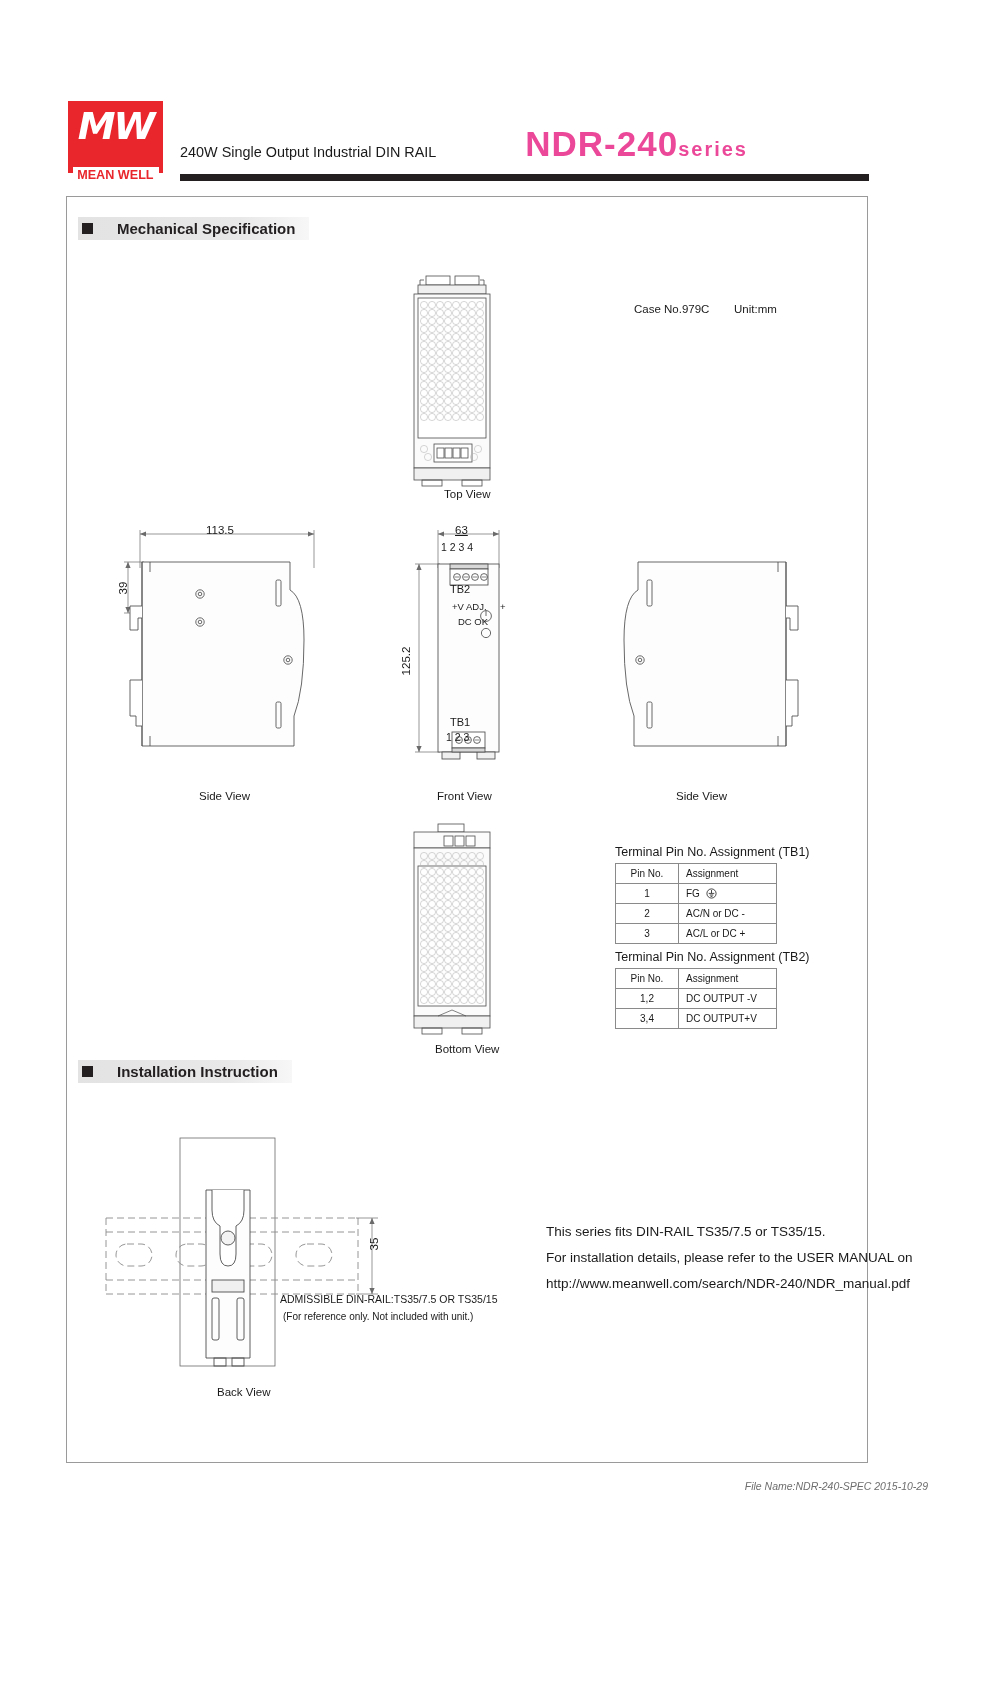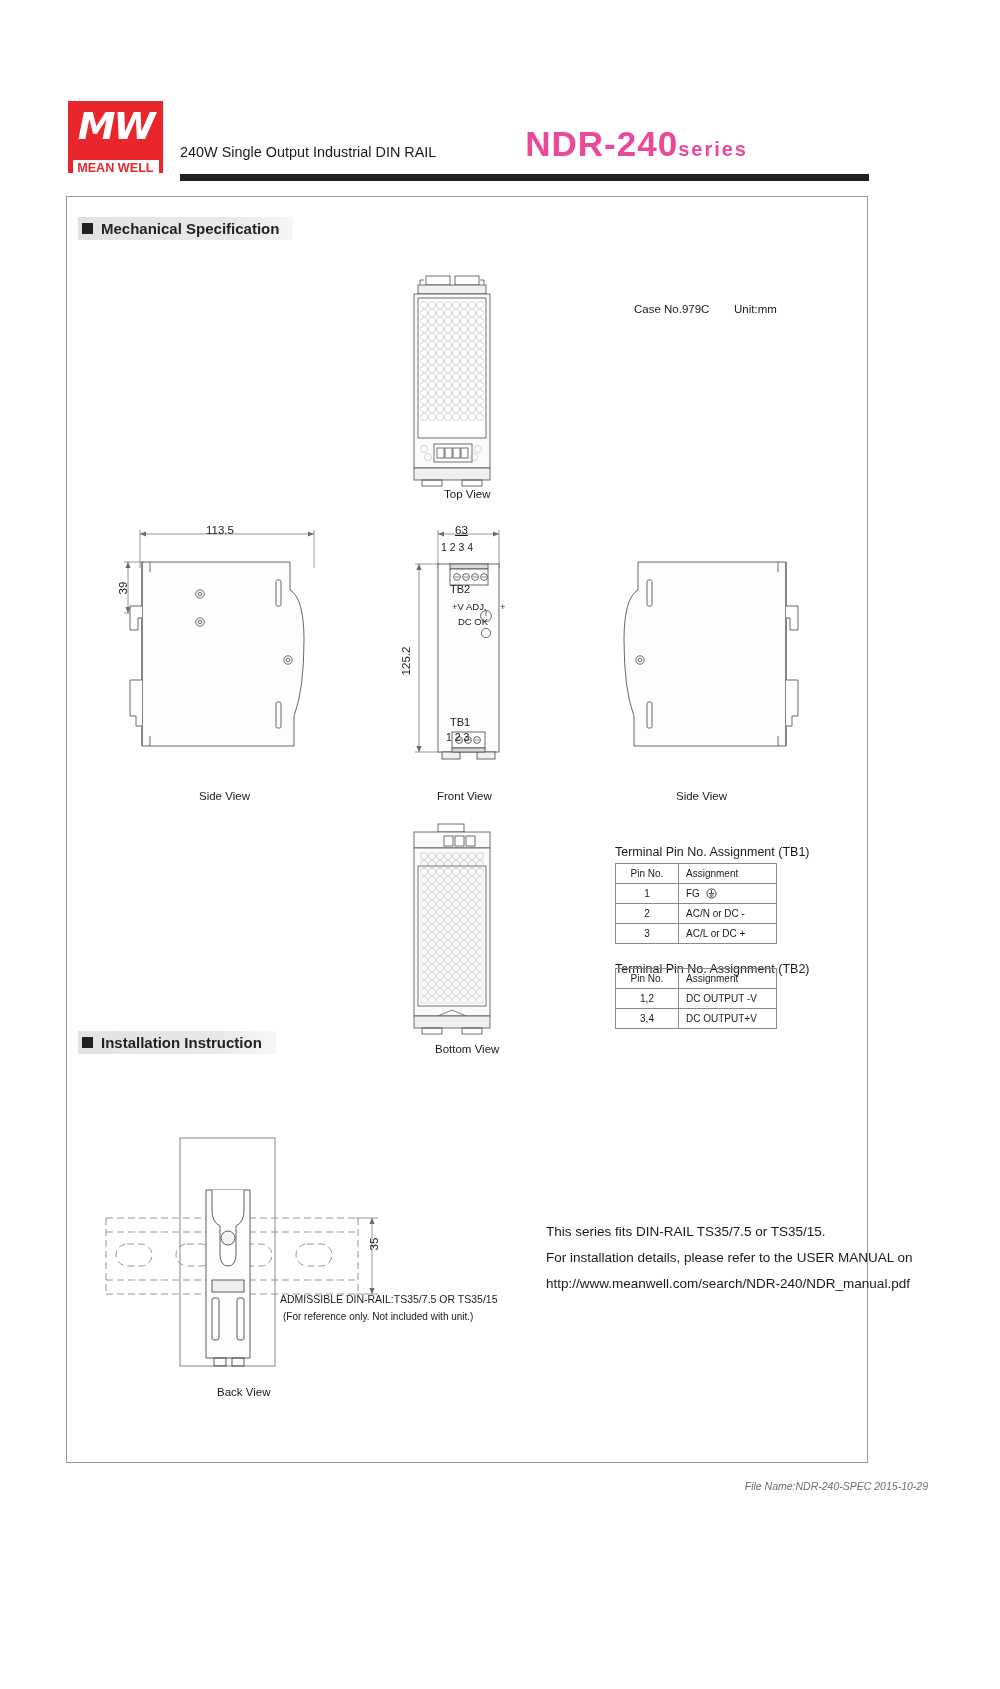--- a/index.html
+++ b/index.html
@@ -39,21 +39,21 @@
     font-style: italic;
     font-size: 38px;
     line-height: 46px;
     letter-spacing: -2px;
     margin-top: 2px;
   }
   .logo-band {
     background: #ffffff;
     width: 86px;
     height: 18px;
-    margin-top: 11px;
+    margin-top: 18px;
     display: flex;
     align-items: center;
     justify-content: center;
   }
   .logo-band span {
     color: #e8262c;
     font-size: 13px;
     font-weight: bold;
     font-family: "Liberation Sans", sans-serif;
     letter-spacing: 0px;
@@ -98,37 +98,37 @@
     width: 802px; height: 1267px;
     border: 1px solid #9a9a9a;
     box-sizing: border-box;
   }
 
   
   .section-head {
     position: absolute;
     display: flex;
     align-items: center;
-    gap: 8px;
+    gap: 24px;
     background: linear-gradient(to right, #e3e3e3 0%, #e8e8e8 70%, #f7f7f7 100%);
     padding: 3px 14px 3px 4px;
   }
   .section-head .bullet {
     width: 11px; height: 11px;
     background: #231f20;
     display: inline-block;
   }
   .section-head .title {
     font-size: 15px;
     font-weight: bold;
     color: #231f20;
     white-space: nowrap;
   }
   #sec-mech { left: 78px; top: 217px; }
-  #sec-inst { left: 78px; top: 1031px; }
+  #sec-inst { left: 78px; top: 1060px; }
 
   
   .txt {
     position: absolute;
     white-space: nowrap;
     font-family: "Liberation Sans", sans-serif;
     color: #1a1a1a;
   }
   .view-label { font-size: 11.5px; }
   .dim-label  { font-size: 11.5px; }
@@ -468,21 +468,21 @@
       <td class="c1">2</td>
       <td class="c2">AC/N or DC -</td>
     </tr>
     <tr>
       <td class="c1">3</td>
       <td class="c2">AC/L or DC +</td>
     </tr>
   </tbody>
 </table>
 
-<div class="tbl-caption" style="left:615px; top:950px;margin-top:12px;">Terminal Pin No.  Assignment (TB2)</div>
+<div class="tbl-caption" style="left:615px; top:950px;">Terminal Pin No.  Assignment (TB2)</div>
 <table class="pin" style="left:615px; top:968px;">
   <tbody>
     <tr>
       <td class="c1">Pin No.</td>
       <td class="c2">Assignment</td>
     </tr>
     <tr>
       <td class="c1">1,2</td>
       <td class="c2">DC OUTPUT -V</td>
     </tr>

